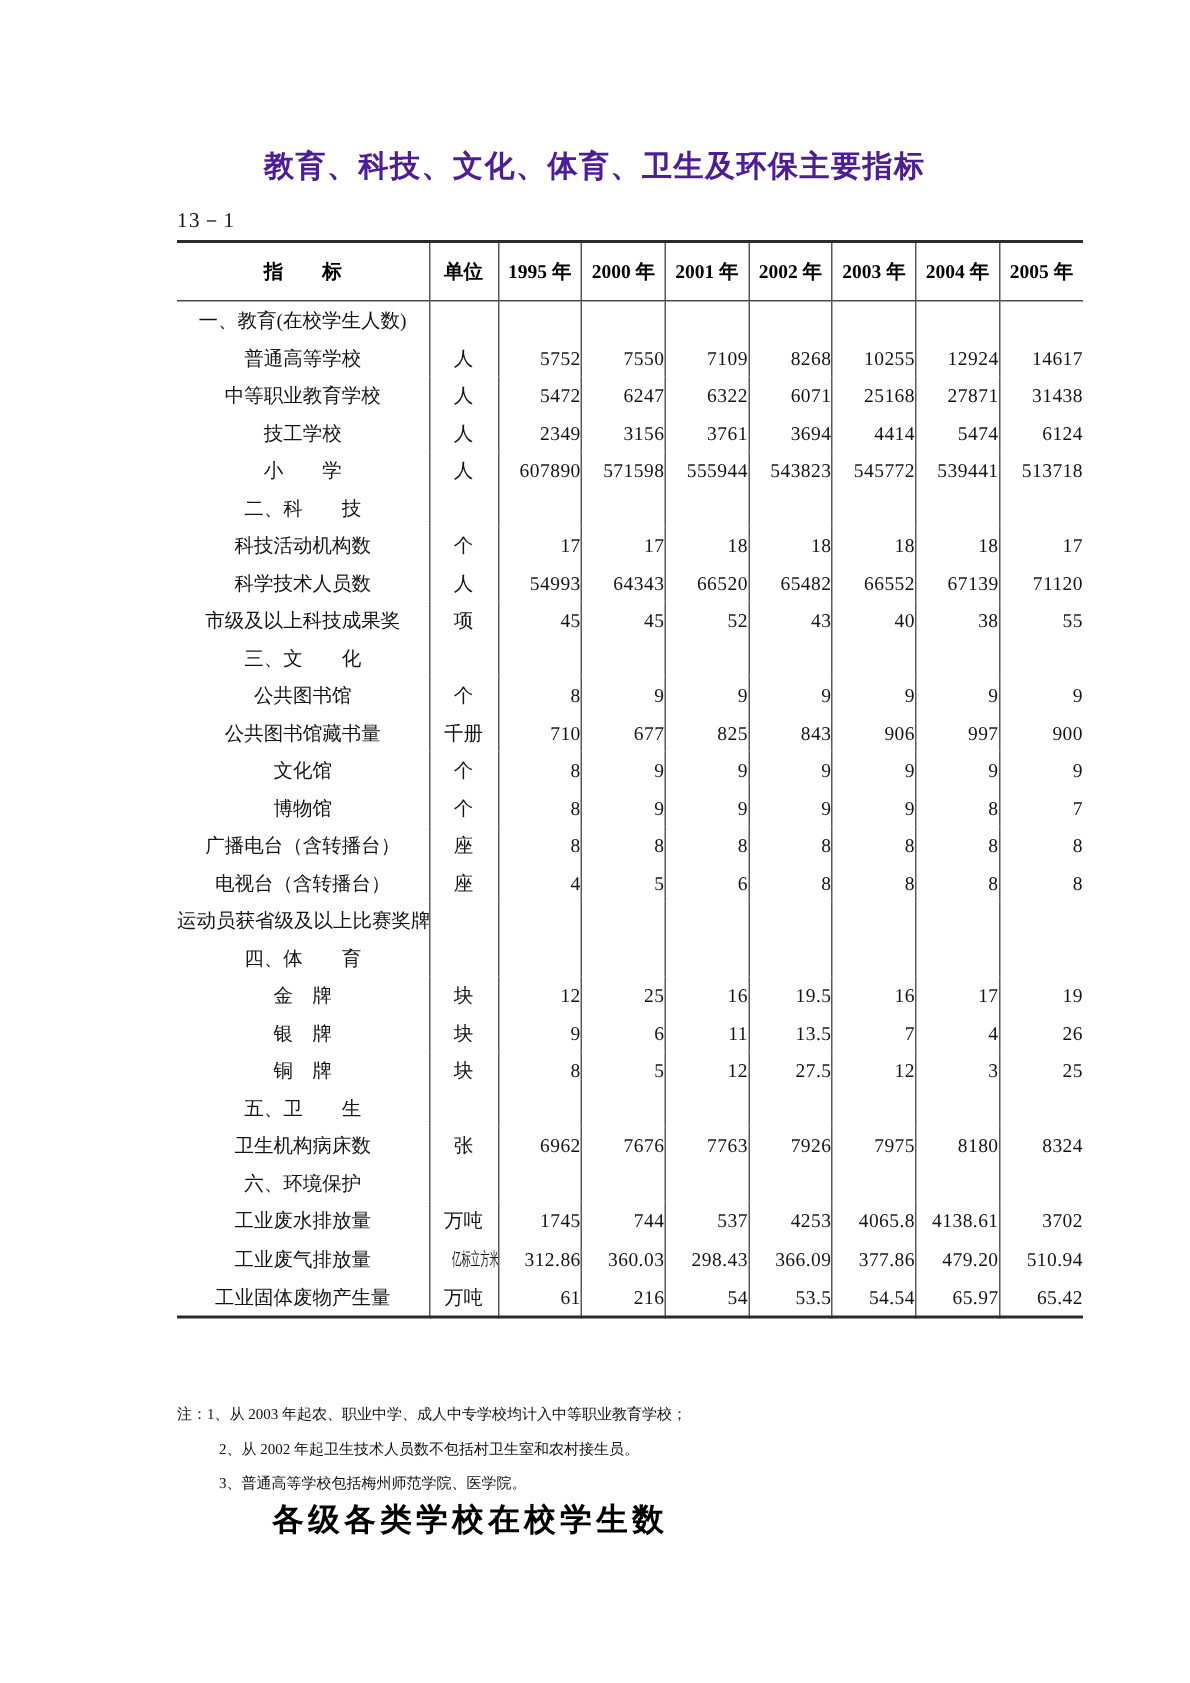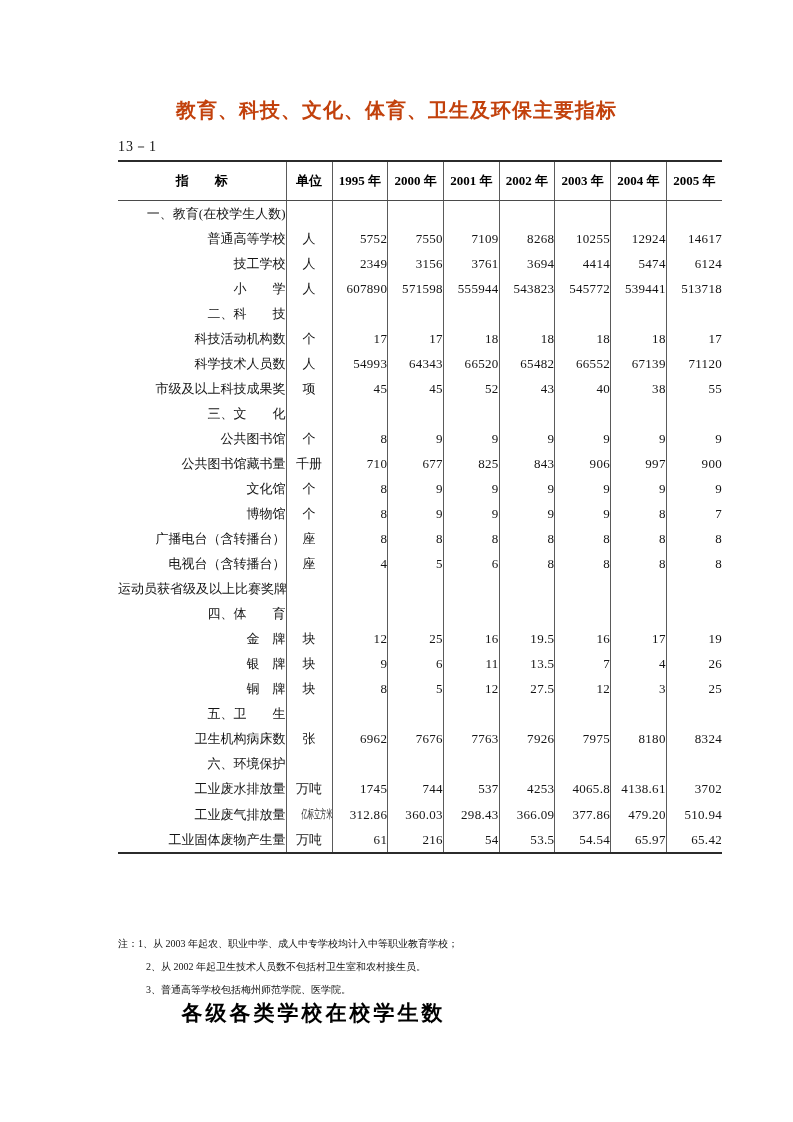--- a/index.html
+++ b/index.html
@@ -8,21 +8,21 @@
     font-family:"Liberation Serif","DejaVu Serif",serif;
     color:#111;
     position:relative;
   }
   .page{position:relative;width:793px;height:1122px;overflow:hidden;background:#fff;}
 
   .doc-title{
     position:absolute;top:97px;left:0;width:793px;margin:0;
     text-align:center;
     font-family:"Liberation Sans","DejaVu Sans",sans-serif;
-    font-weight:bold;font-size:20px;letter-spacing:1px;color:#c2410c;
+    font-weight:bold;font-size:20px;letter-spacing:1px;color:#4c1d95;
   }
   .table-no{
     position:absolute;top:138px;left:118px;
     font-size:14px;letter-spacing:1px;color:#111;
   }
 
   table.stats{
     position:absolute;top:160px;left:118px;width:604px;
     border-collapse:collapse;table-layout:fixed;
     border-top:2px solid #2b2b2b;
@@ -34,21 +34,21 @@
     font-weight:bold;font-size:13px;color:#000;
     border-bottom:1px solid #4a4a4a;
     padding:0;
   }
   table.stats td{
     height:25px;line-height:25px;vertical-align:middle;
     font-size:13px;color:#141414;padding:0;
     white-space:nowrap;overflow:hidden;
   }
   .vline{border-right:1px solid #5a5a5a;}
-  .c-ind{text-align:right;}
+  .c-ind{text-align:center;}
   .ind-0{padding-left:6px;}
   .ind-1{padding-left:30px;}
   .ind-2{padding-left:48px;}
   .c-unit{text-align:center;font-size:12.5px;}
   .c-val{text-align:right;padding-right:10px;letter-spacing:0.3px;}
   .squeeze{
     display:inline-block;transform:scaleX(0.52);transform-origin:50% 50%;
     font-size:12px;white-space:nowrap;letter-spacing:0;
   }
 
@@ -117,20 +117,31 @@
           <td class="c-unit vline">人</td>
           <td class="c-val vline">5752</td>
           <td class="c-val vline">7550</td>
           <td class="c-val vline">7109</td>
           <td class="c-val vline">8268</td>
           <td class="c-val vline">10255</td>
           <td class="c-val vline">12924</td>
           <td class="c-val">14617</td>
         </tr>
         <tr>
+          <td class="c-ind vline ind-1">中等职业教育学校</td>
+          <td class="c-unit vline">人</td>
+          <td class="c-val vline">5472</td>
+          <td class="c-val vline">6247</td>
+          <td class="c-val vline">6322</td>
+          <td class="c-val vline">6071</td>
+          <td class="c-val vline">25168</td>
+          <td class="c-val vline">27871</td>
+          <td class="c-val">31438</td>
+        </tr>
+        <tr>
           <td class="c-ind vline ind-1">技工学校</td>
           <td class="c-unit vline">人</td>
           <td class="c-val vline">2349</td>
           <td class="c-val vline">3156</td>
           <td class="c-val vline">3761</td>
           <td class="c-val vline">3694</td>
           <td class="c-val vline">4414</td>
           <td class="c-val vline">5474</td>
           <td class="c-val">6124</td>
         </tr>

